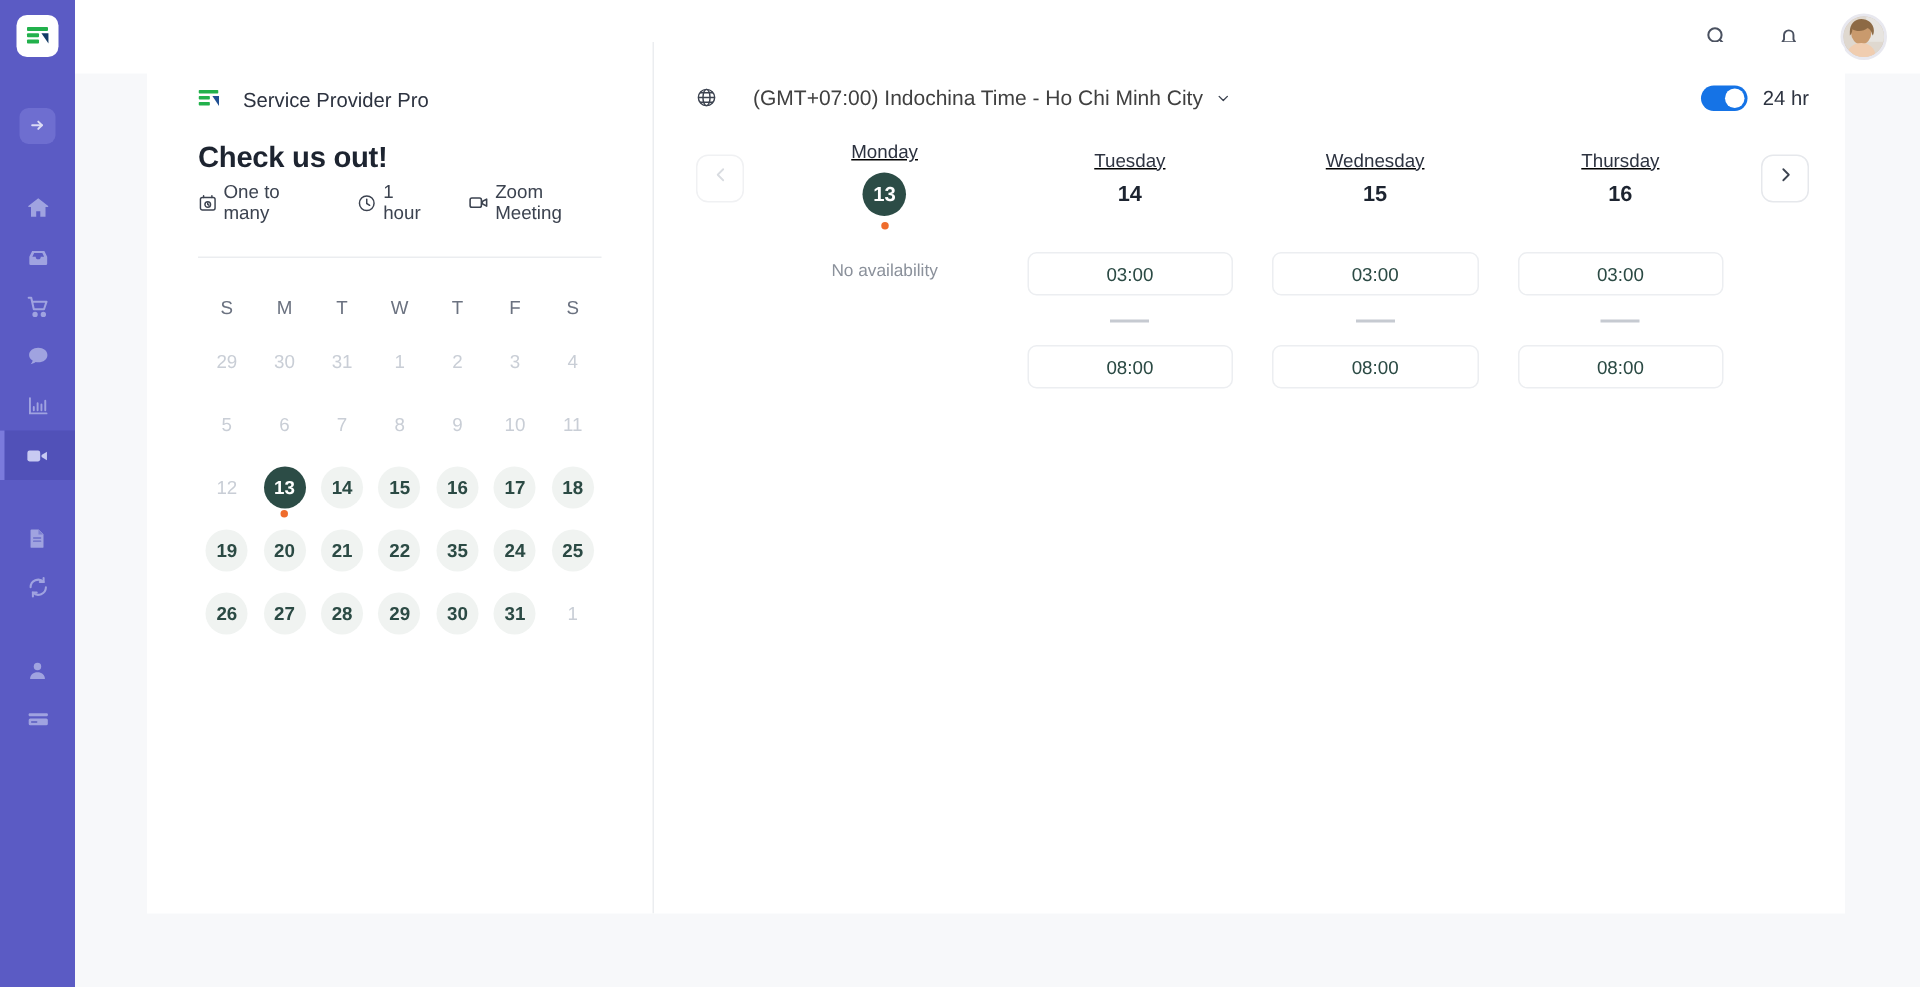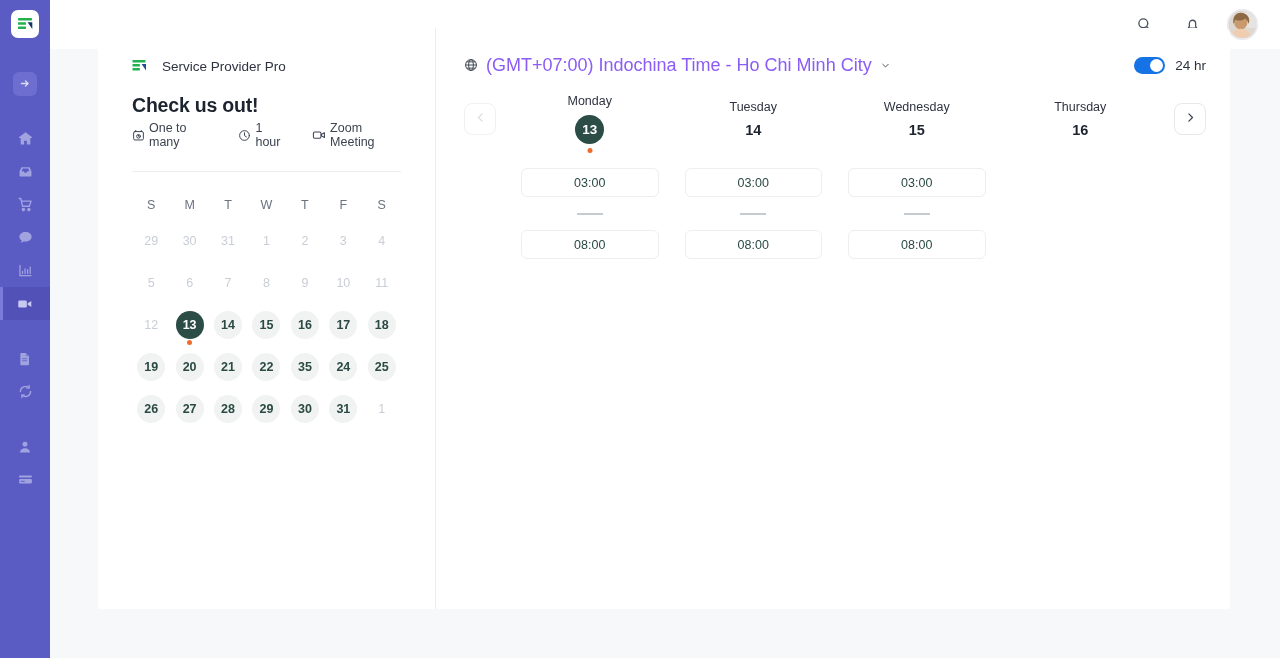--- a/index.html
+++ b/index.html
@@ -133,39 +133,40 @@
   }
   .dot {
     width: 5px; height: 5px; border-radius: 50%;
     background: #ef6c2c; position: absolute; bottom: 1px;
   }
 
   
   .panel-right { flex: 1 1 auto; padding: 24px 24px 0 28px; position: relative; }
   .tz-row { display: flex; align-items: center; justify-content: space-between; height: 26px; }
   .tz { display: flex; align-items: center; gap: 8px; cursor: pointer; }
-  .tz-text { font-size: 18px; color: #8b5cf6; }
+  .tz-text { font-size: 14px; color: #404040; margin-left: 16px; }
   .tz svg { display:block; }
   .hr-toggle { display: flex; align-items: center; gap: 10px; }
   .switch {
     width: 31px; height: 17px; border-radius: 9px; background: #1573e6;
     position: relative; cursor: pointer; flex: 0 0 auto;
   }
   .knob {
     position: absolute; top: 2px; right: 2px;
     width: 13px; height: 13px; border-radius: 50%; background: #fff;
   }
   .hr-label { font-size: 13.5px; color: #2d3340; }
 
   .days-head {
     display: grid;
     grid-template-columns: 44px 1fr 1fr 1fr 1fr 44px;
     align-items: center;
     margin-top: 16px;
     column-gap: 0;
+    text-decoration: underline;
   }
   .arrow-btn {
     width: 32px; height: 32px; border-radius: 8px;
     border: 1px solid #f0f1f3; background: #fff;
     display: flex; align-items: center; justify-content: center;
     color: #d9dce1; cursor: pointer;
   }
   .arrow-btn.enabled { border-color: #e6e8ec; color: #3c4350; }
   .arrow-cell { display:flex; align-items:center; }
   .arrow-cell.right { justify-content: flex-end; }
@@ -560,39 +561,42 @@
               <span class="arrow-btn enabled">
                 <span><svg width="13" height="13" viewBox="0 0 16 16" fill="none" stroke="currentColor" stroke-width="1.5" stroke-linecap="round" stroke-linejoin="round">
                     <path d="M6 3.5 10.5 8 6 12.5"></path>
                   </svg></span>
               </span>
             </div>
           </div>
         <div class="slots-grid" id="slots-grid">
             <div></div>
             <div class="slot-col">
-              <div class="slot">03:00</div>
-              <div class="slot-sep">
-                <i></i>
-              </div>
-              <div class="slot">08:00</div>
+              <div class="no-avail">No availability</div>
             </div>
             <div class="slot-col">
               <div class="slot">03:00</div>
               <div class="slot-sep">
                 <i></i>
               </div>
               <div class="slot">08:00</div>
             </div>
             <div class="slot-col">
               <div class="slot">03:00</div>
               <div class="slot-sep">
                 <i></i>
               </div>
               <div class="slot">08:00</div>
             </div>
+            <div class="slot-col">
+              <div class="slot">03:00</div>
+              <div class="slot-sep">
+                <i></i>
+              </div>
+              <div class="slot">08:00</div>
+            </div>
             <div></div>
           </div>
       </div>
 
     </section>
   </div>
 </div>
 
 </body></html>

